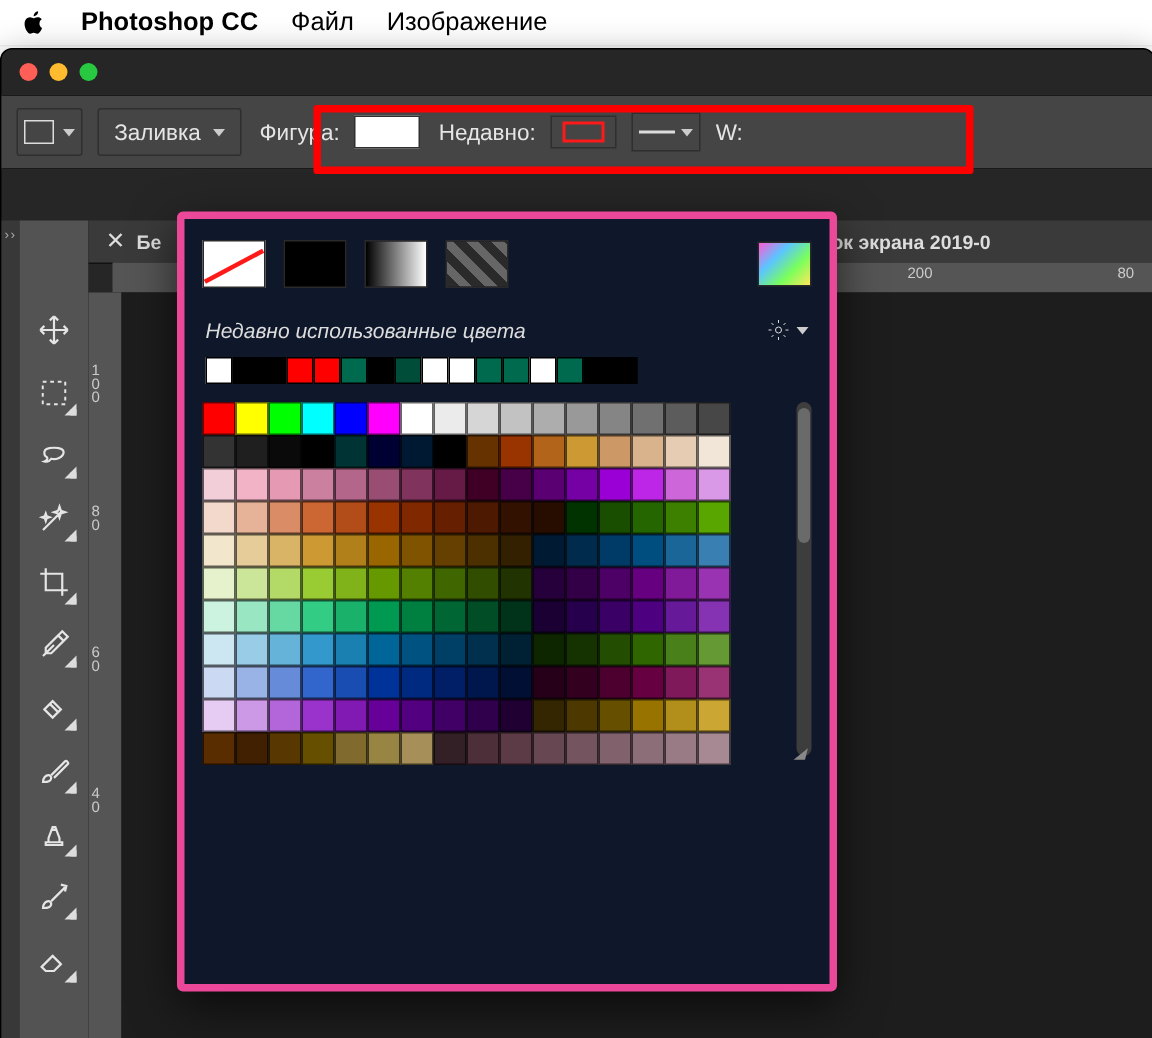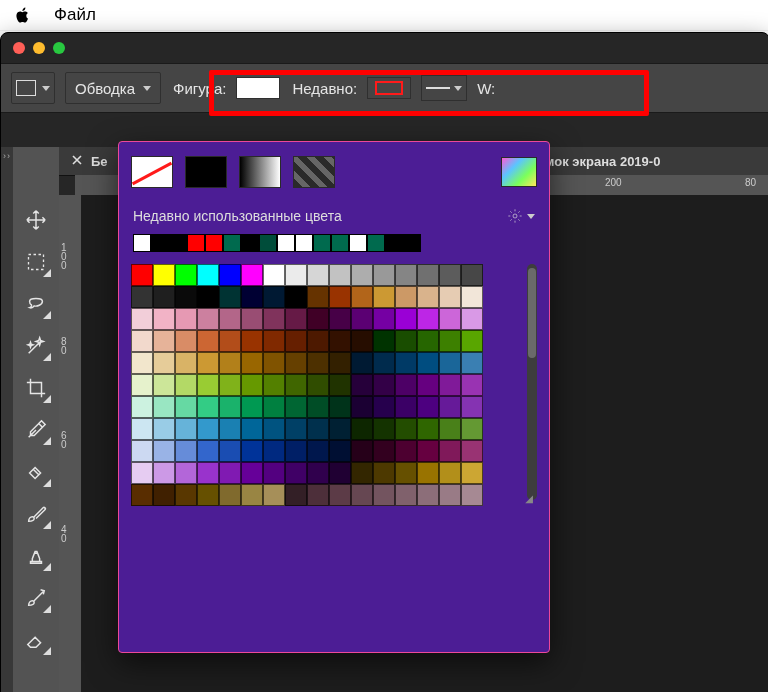--- a/index.html
+++ b/index.html
@@ -53,21 +53,21 @@
   .tabbar{height:28px;background:#3a3a3a;border-bottom:1px solid #111;display:flex;align-items:center;padding-left:12px;gap:8px;color:#ddd;font-size:13px;font-weight:600;}
   .tabbar .close-x svg{stroke:#ddd;}
   .tab2{position:absolute;left:470px;top:0;height:28px;color:#ddd;font-size:13px;font-weight:600;display:flex;align-items:center;white-space:nowrap;}
   .ruler-h{position:absolute;left:16px;right:0;top:28px;height:20px;background:#555;border-bottom:1px solid #111;color:#ccc;font-size:10px;}
   .ruler-h .tick{position:absolute;top:2px;}
   .ruler-v{position:absolute;left:0;top:48px;width:22px;bottom:0;background:#555;border-right:1px solid #111;color:#ccc;font-size:10px;}
   .ruler-v .vtick{position:absolute;left:2px;}
   .canvas{position:absolute;left:22px;top:48px;right:0;bottom:0;background:#1d1d1d;}
 
   
-  .popover{position:absolute;left:118px;top:141px;width:430px;height:510px;background:#4c1d95;border:1px solid #ec4899;border-radius:4px;box-shadow:0 10px 30px rgba(0,0,0,.6);color:#e5e5e5;}
+  .popover{position:absolute;left:118px;top:141px;width:430px;height:510px;background:#0f172a;border:5px solid #ec4899;border-radius:4px;box-shadow:0 10px 30px rgba(0,0,0,.6);color:#e5e5e5;font-style:italic;}
   .pop-row{display:flex;align-items:center;height:40px;gap:12px;padding:10px 12px;}
   .type-btn{width:40px;height:30px;border:1px solid #2a2a2a;background:#454545;display:flex;align-items:center;justify-content:center;}
   .type-none{background:#fff;position:relative;}
   .type-none::after{content:"";position:absolute;left:-2px;right:-2px;top:50%;height:3px;background:#ff1a1a;transform:rotate(-28deg);}
   .type-solid{background:#000;}
   .type-grad{background:linear-gradient(90deg,#000,#fff);}
   .type-pat{background:repeating-linear-gradient(45deg,#2a2a2a 0 6px,#666 6px 12px);}
   .spacer{flex:1;}
   .picker-btn{width:34px;height:28px;border:1px solid #2a2a2a;background:linear-gradient(135deg,#ff5bd6,#5bc5ff,#7bff5b,#ffe75b);}
   .sect{padding:6px 14px;display:flex;align-items:center;gap:12px;}
@@ -89,37 +89,39 @@
 <body>
 
 <div class="screen">
 
   <div class="menubar">
     <span class="apple-icon">
       <svg viewBox="0 0 24 24">
           <path d="M16.4 12.9c0-2.5 2-3.6 2.1-3.7-1.2-1.7-2.9-1.9-3.6-1.9-1.5-.2-3 0.9-3.7 0.9-.8 0-1.9-.9-3.2-.9-1.6 0-3.1 1-4 2.4-1.7 3-0.4 7.4 1.2 9.8.8 1.2 1.8 2.5 3 2.5 1.2 0 1.7-.8 3.1-.8 1.5 0 1.9.8 3.2.8 1.3 0 2.1-1.2 2.9-2.4.9-1.4 1.3-2.7 1.3-2.8-.1 0-2.3-.9-2.3-3.9zM14.2 5.2c.7-.8 1.1-2 1-3.2-1 .1-2.2.7-2.9 1.5-.6.7-1.2 1.9-1 3 .1 0 1.1.1 2.9-1.3z"></path>
         </svg>
     </span>
+    <span class="app-name">Photoshop CC</span>
     <span class="menu-item">Файл</span>
+    <span class="menu-item">Изображение</span>
   </div>
 
   <div class="app-window">
     <div class="titlebar">
       <span class="traffic tl-close"></span>
       <span class="traffic tl-min"></span>
       <span class="traffic tl-max"></span>
     </div>
 
     <div class="opts">
       <div class="tool-sel">
         <span class="rect-ic"></span>
         <span class="caret"></span>
       </div>
       <div class="mode-dd">
-        <span>Обводка</span>
+        <span>Заливка</span>
         <span class="caret"></span>
       </div>
       <span class="lbl">Фигура:</span>
       <span class="swatch sw-fill"></span>
       <span class="lbl">Недавно:</span>
       <span class="swatch sw-stroke">
           <span class="sw-stroke-inner"></span>
         </span>
       <span class="line-sw">
           <span class="ln"></span>

